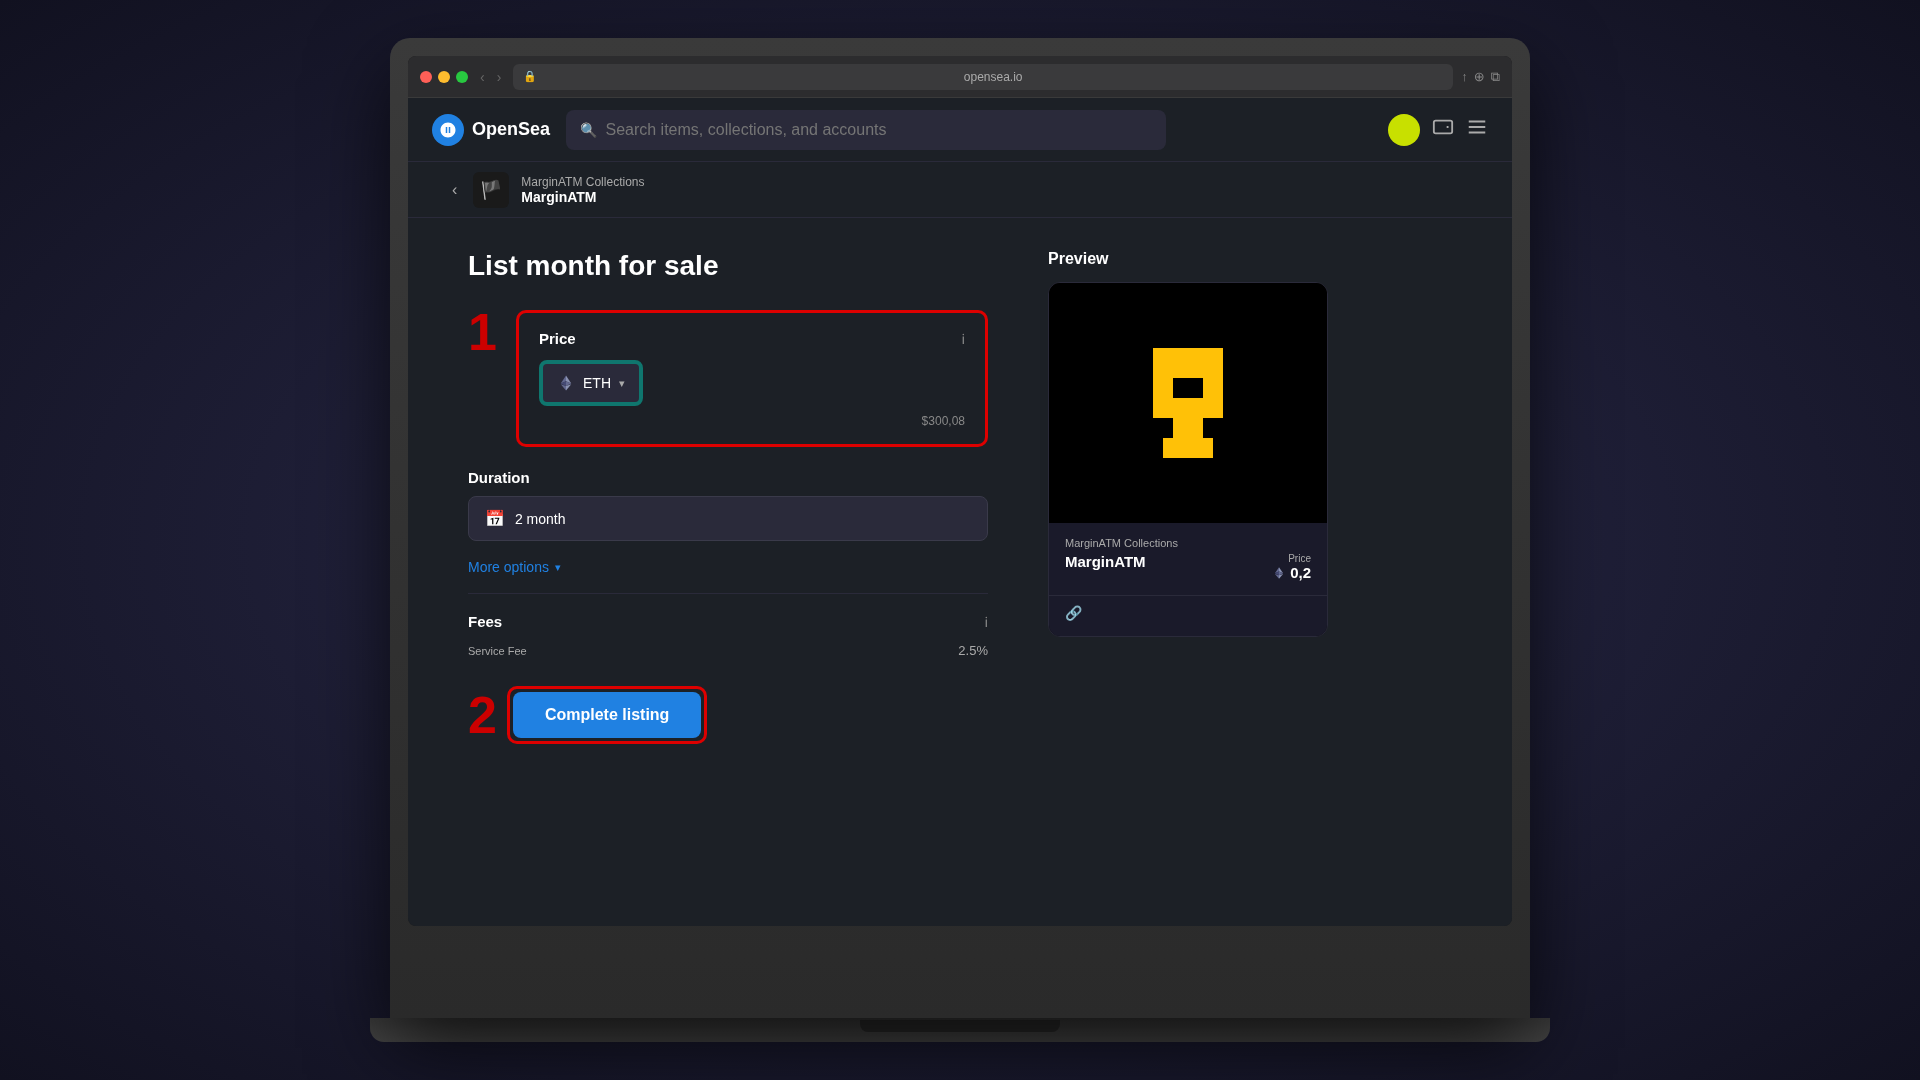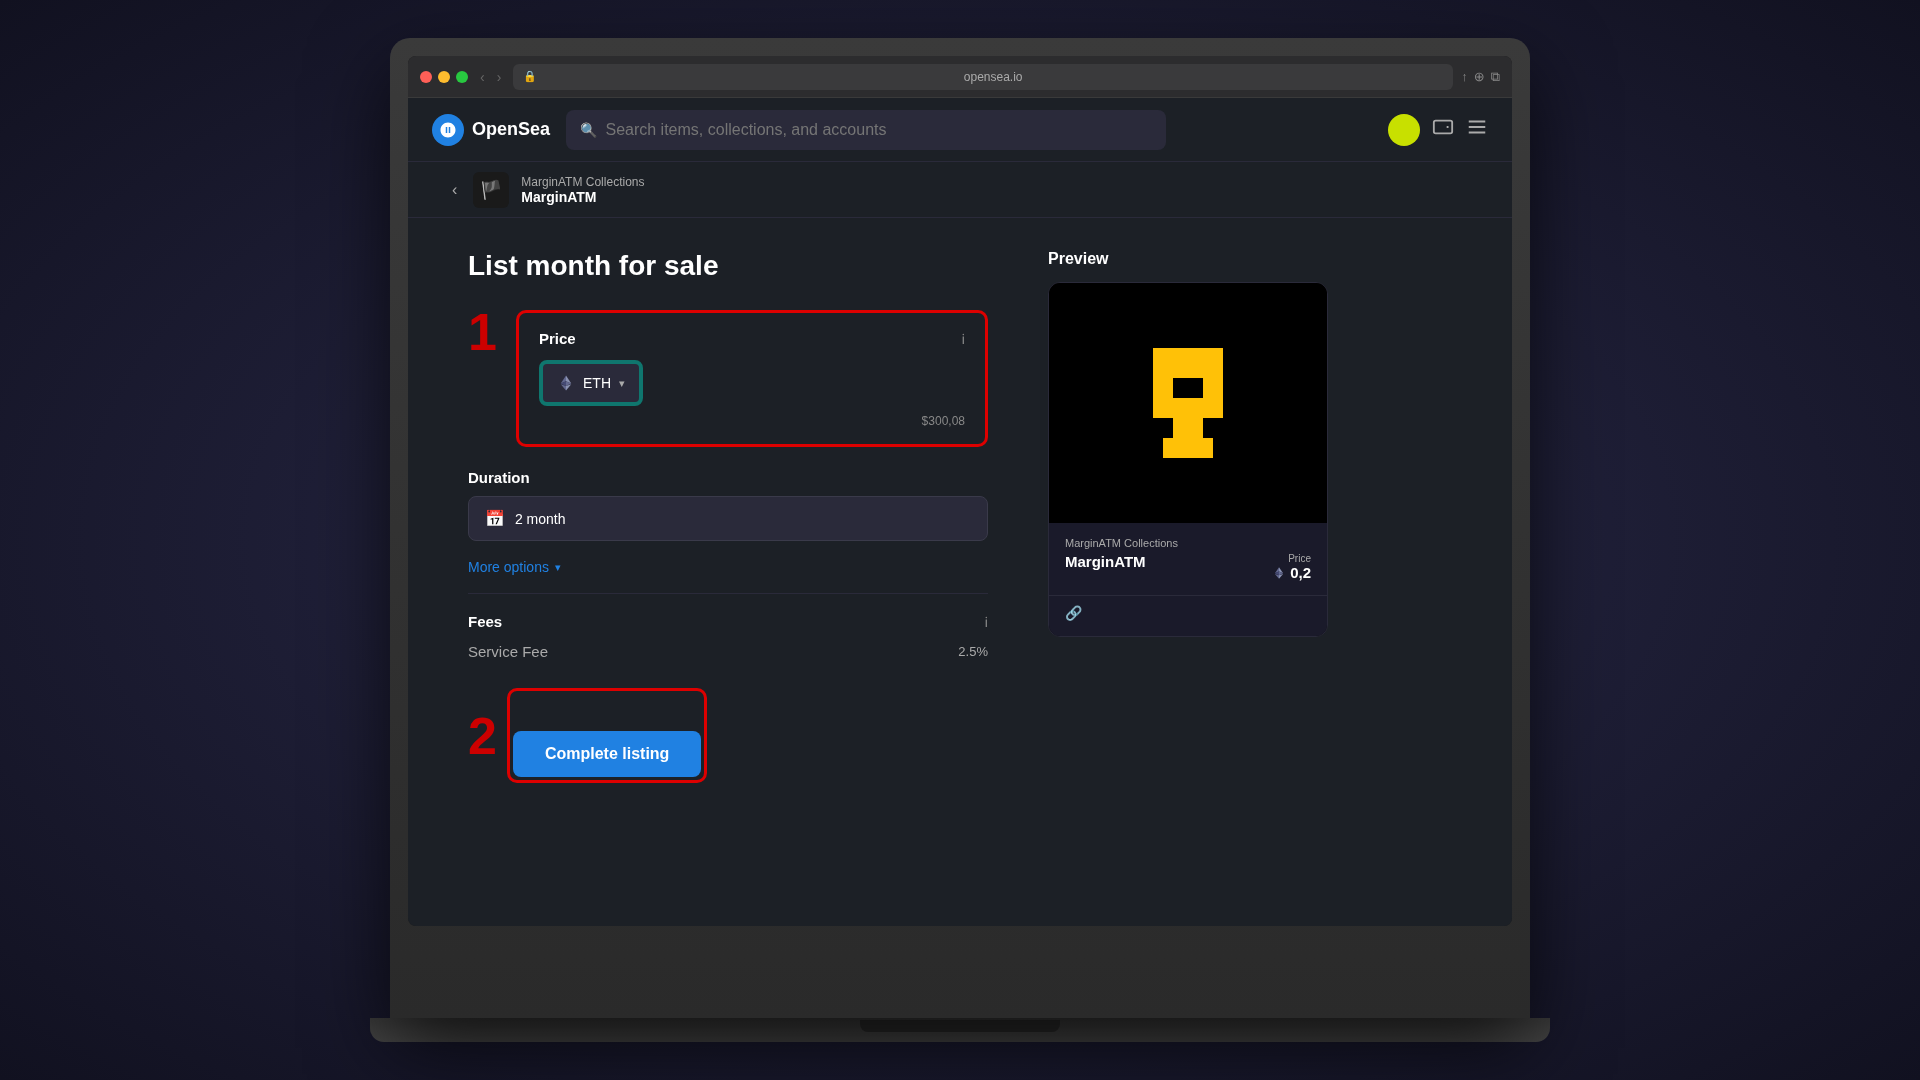--- a/index.html
+++ b/index.html
@@ -339,21 +339,21 @@
     .fees-label {
       color: #fff;
       font-size: 15px;
       font-weight: 600;
     }
     .fee-row {
       display: flex;
       justify-content: space-between;
       align-items: center;
     }
-    .fee-name { color: #aaa; font-size: 15px; }
+    .fee-name { color: #aaa; font-size: 11px; }
     .fee-value { color: #aaa; font-size: 13px; }
 
     
     .complete-section {
       margin-top: 28px;
       display: flex;
       align-items: center;
       gap: 10px;
     }
     .step-number-2 {
@@ -369,21 +369,20 @@
     }
     .complete-btn {
       background: #2081e2;
       color: #fff;
       font-size: 16px;
       font-weight: 700;
       padding: 14px 32px;
       border: none;
       border-radius: 8px;
       cursor: pointer;
-      margin-top: 37px;
     }
 
     
     .right-panel {
       width: 280px;
     }
     .preview-label {
       color: #fff;
       font-size: 16px;
       font-weight: 600;

